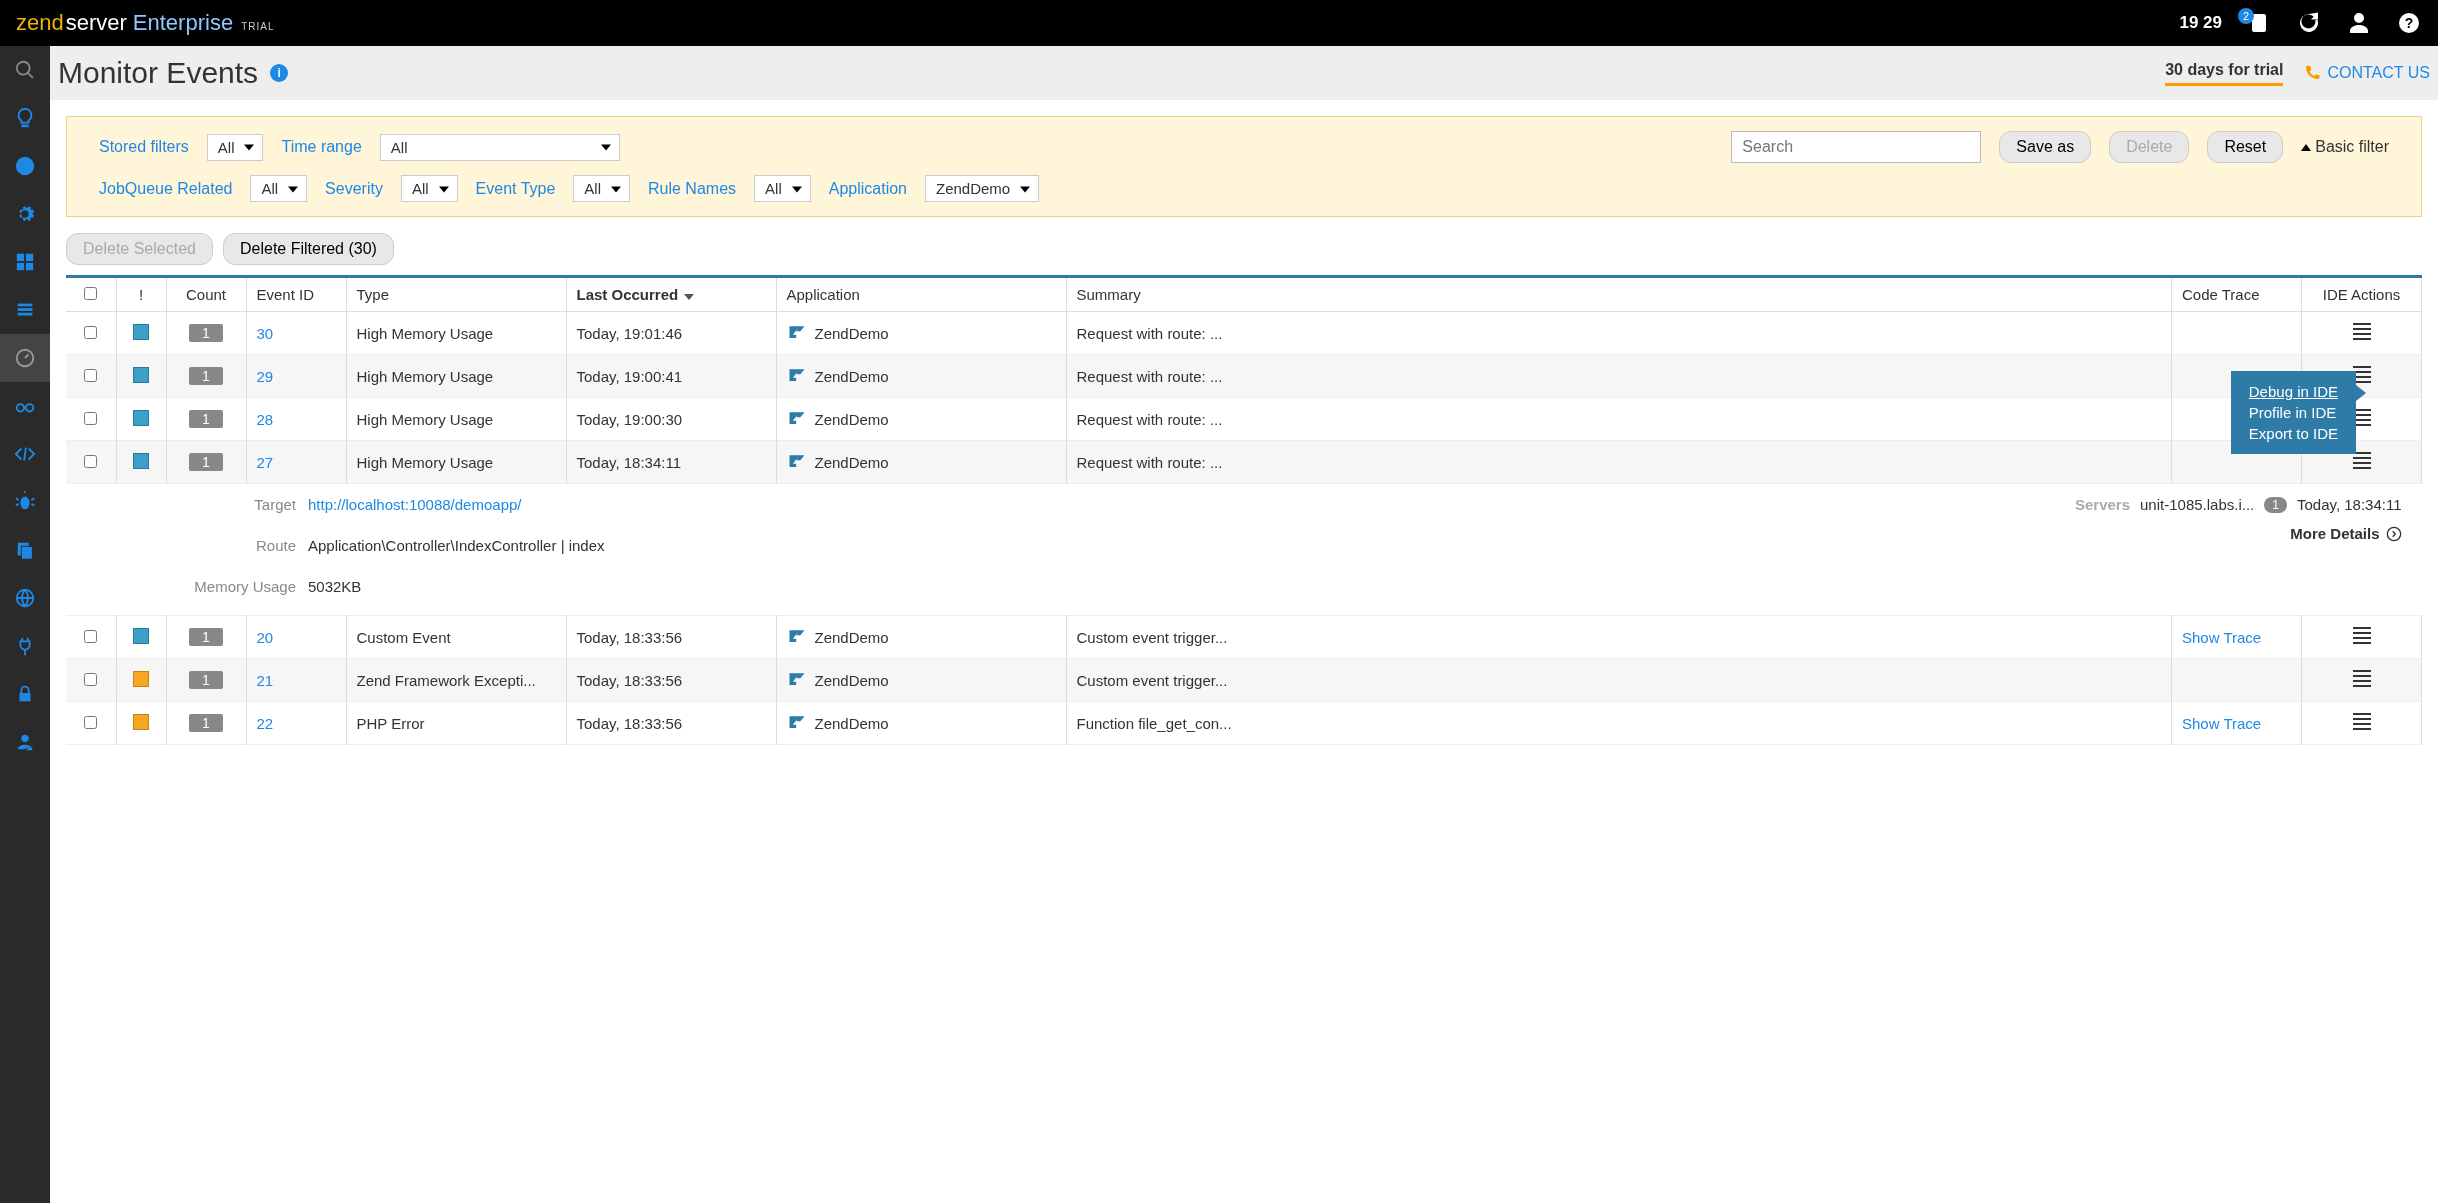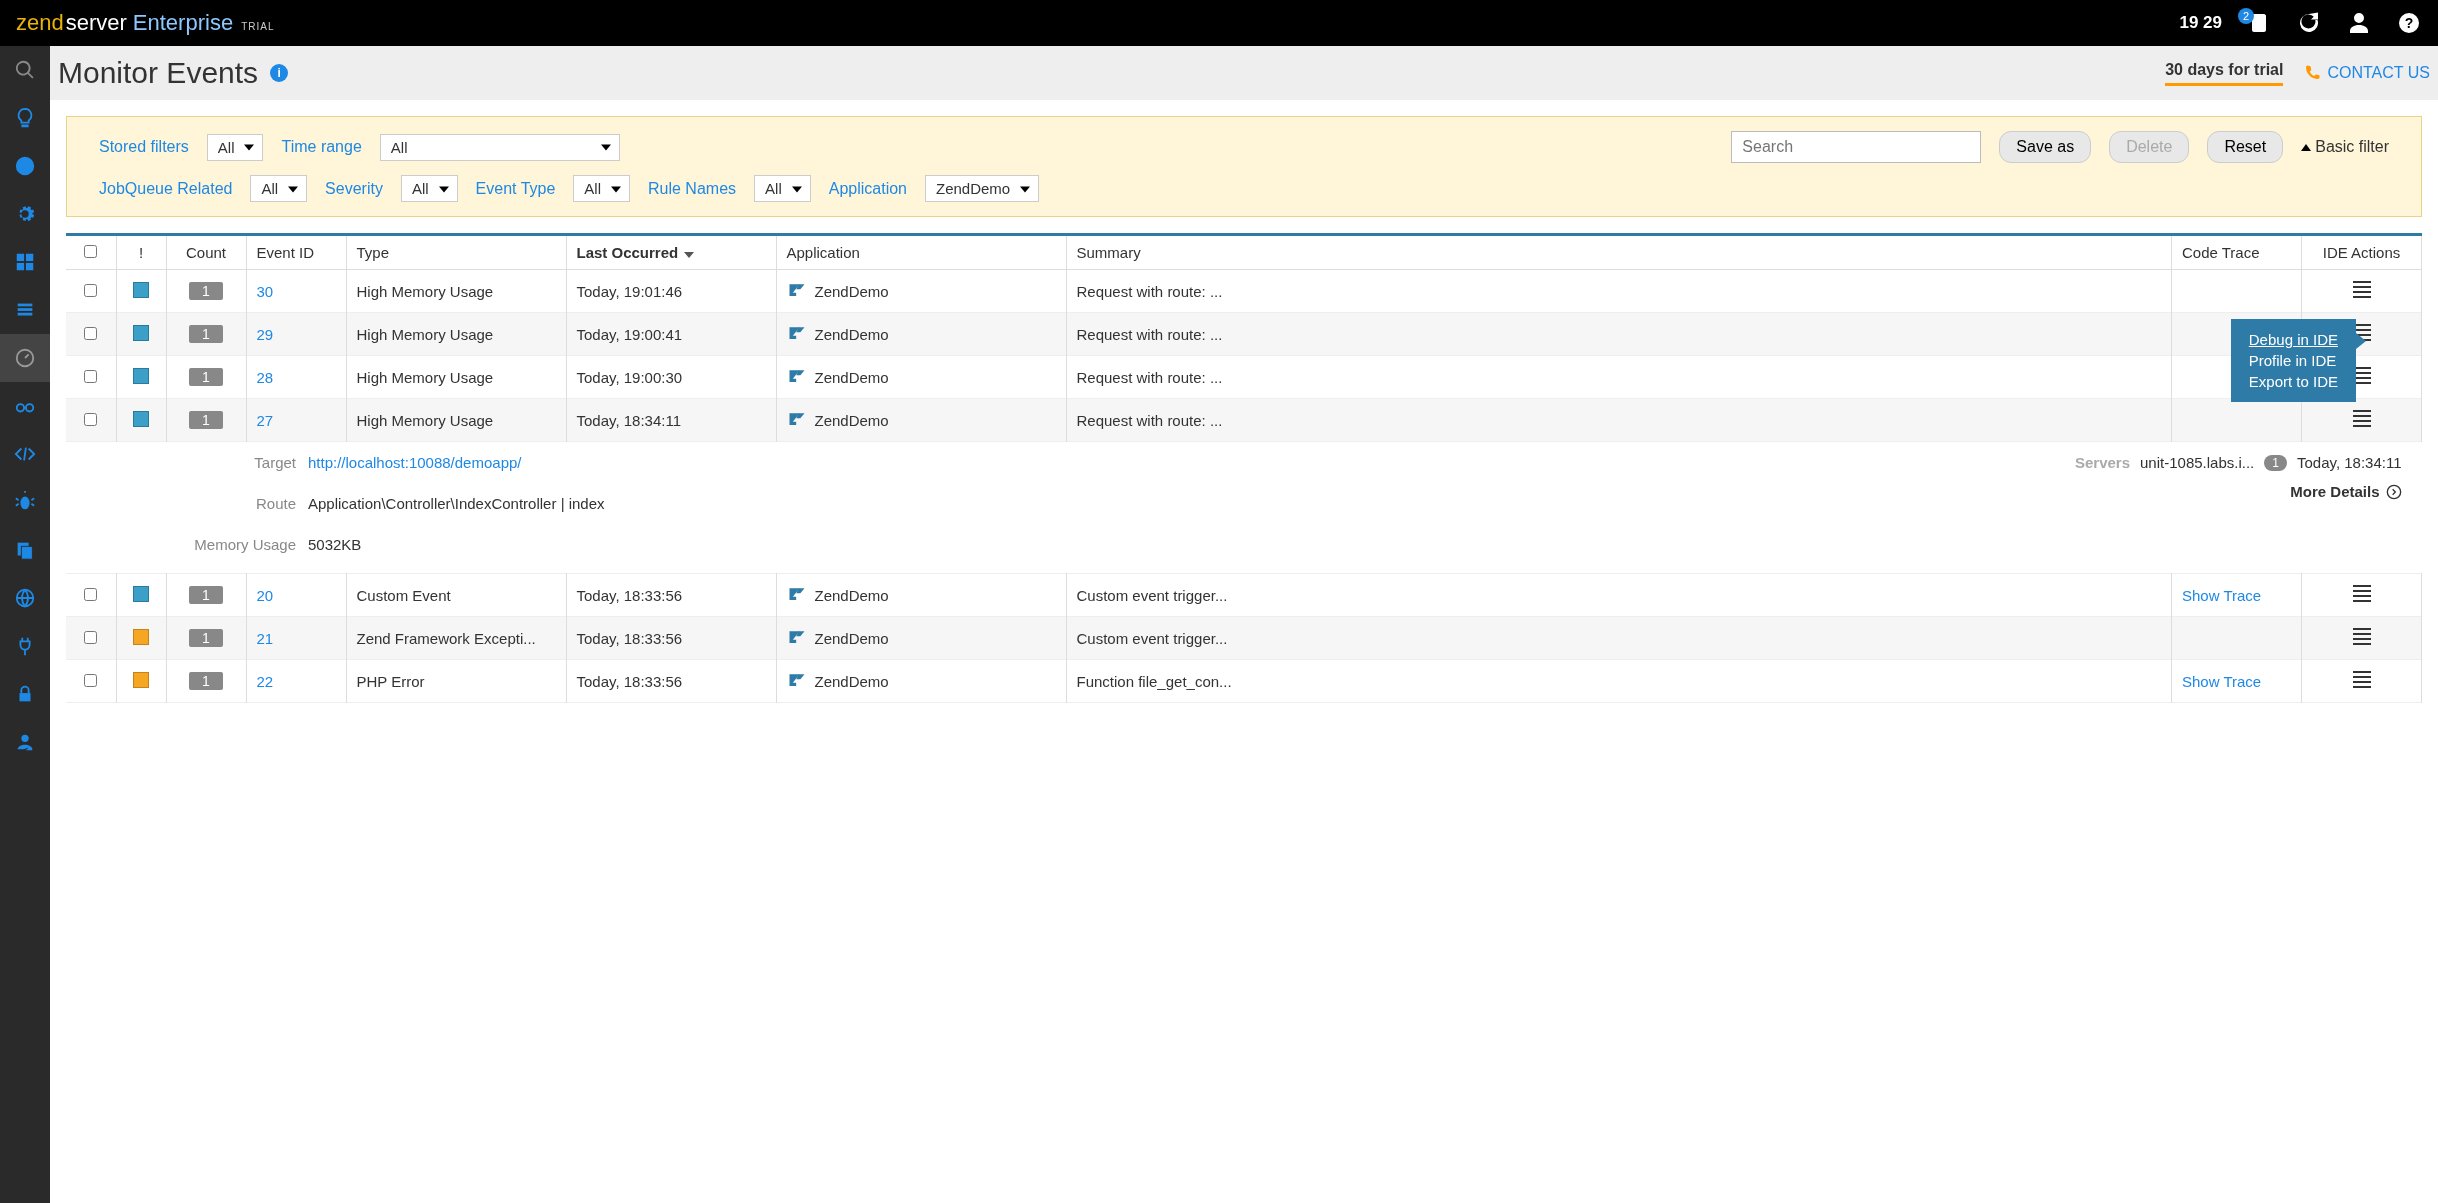--- a/index.html
+++ b/index.html
@@ -273,20 +273,24 @@
           <span class="filter-label">Event Type</span>
           <span class="filter-select">All</span>
           <span class="filter-label">Rule Names</span>
           <span class="filter-select">All</span>
           <span class="filter-label">Application</span>
           <span class="filter-select">ZendDemo</span>
         </div>
       </div>
     </div>
 
+    <div class="actions-row">
+      <button class="btn" disabled="">Delete Selected</button>
+      <button class="btn">Delete Filtered (30)</button>
+    </div>
 
     <div class="table-wrap" style="position:relative;">
       <div class="table-outer">
       <table>
         <thead>
           <tr>
             <th class="col-check"><input type="checkbox" style=""></th>
             <th class="col-sev">!</th>
             <th class="col-count">Count</th>
             <th class="col-eventid">Event ID</th>
@@ -485,21 +489,21 @@
                 <td class="col-summary">
                   <div class="truncate">Function file_get_con...</div>
                 </td>
                 <td class="col-trace"><span class="link">Show Trace</span></td>
                 <td class="col-ide"><span class="hamburger"><span></span><span></span><span></span><span></span></span></td>
               </tr>
             </tbody>
       </table>
       </div>
 
-      <div class="popup" style="top:86px; right:82px;">
+      <div class="popup" style="top:96px; right:82px;">
         <a class="active">Debug in IDE</a>
         <a>Profile in IDE</a>
         <a>Export to IDE</a>
       </div>
     </div>
 
   </div>
 </div>
 
 </body></html>

